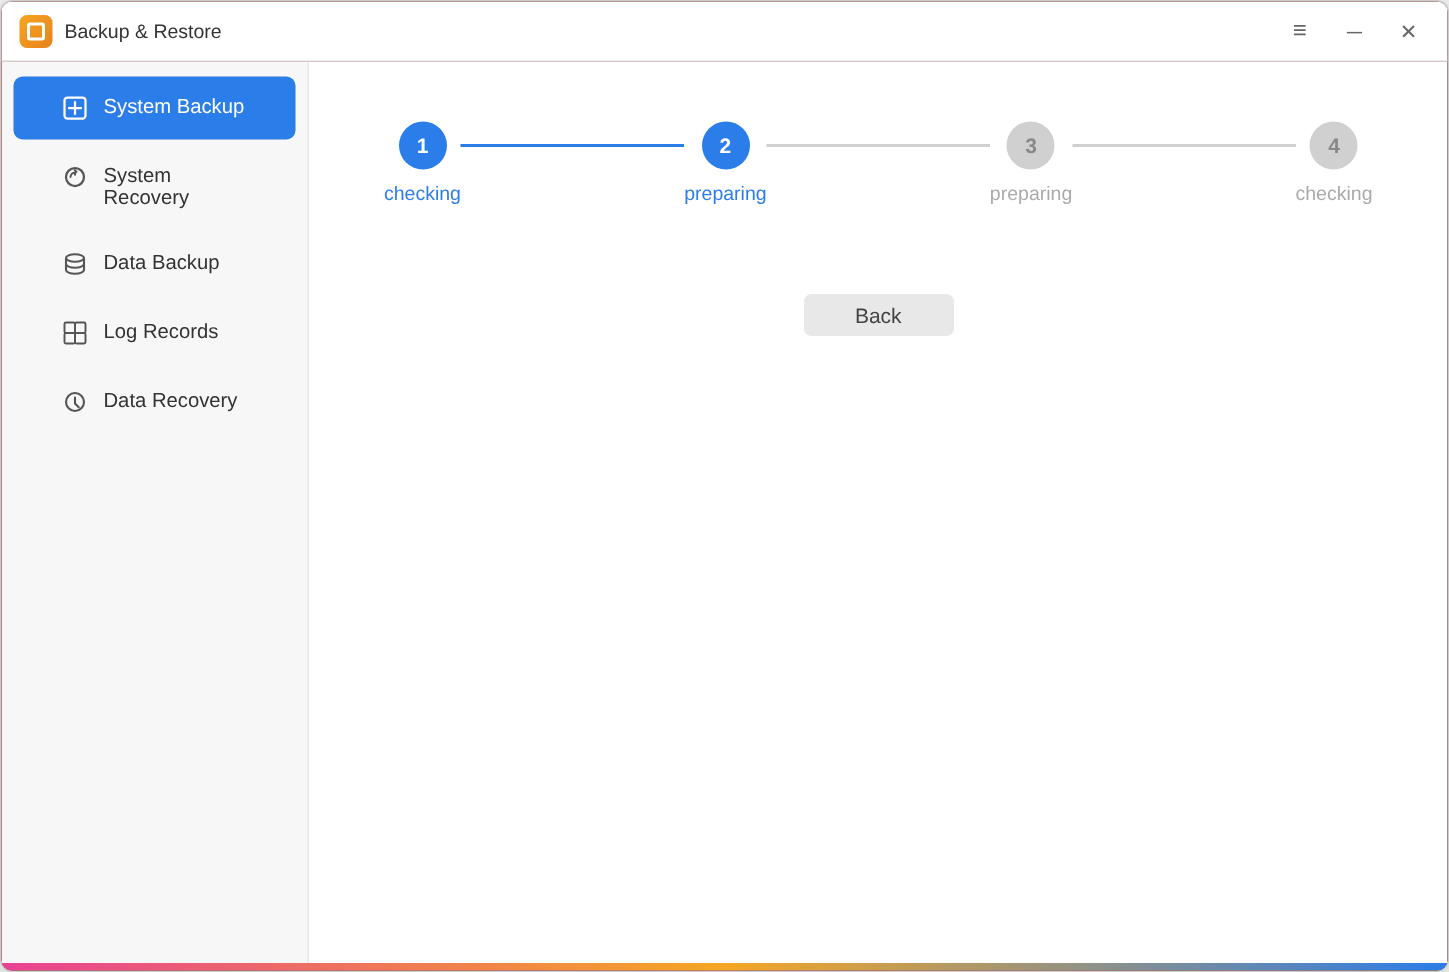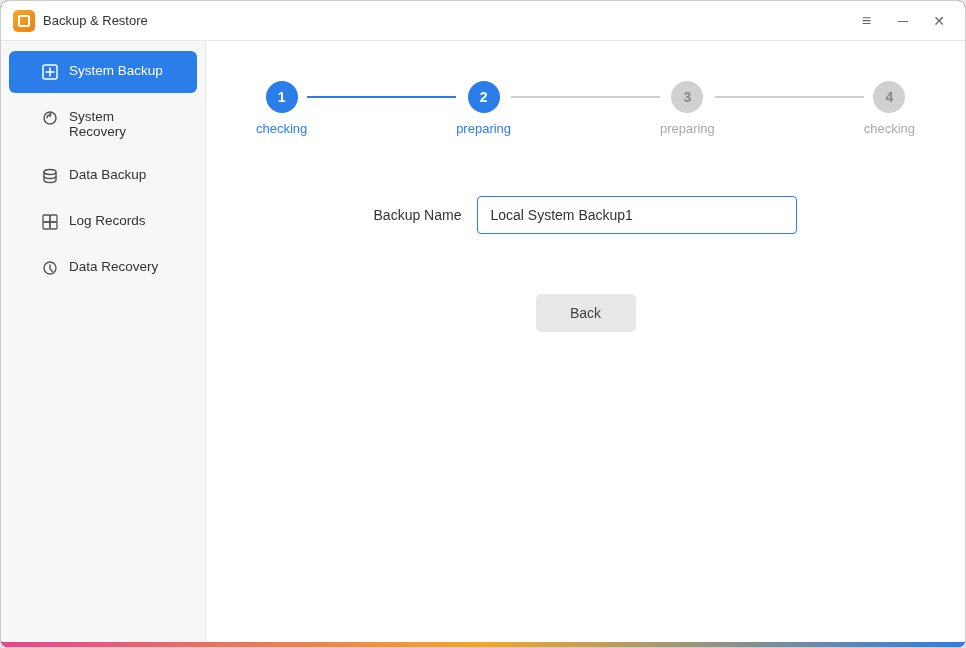--- a/index.html
+++ b/index.html
@@ -225,21 +225,21 @@
     
     .button-row {
       display: flex;
       align-items: center;
       justify-content: center;
       gap: 16px;
     }
 
     .btn {
       width: 100px;
-      height: 38px;
+      height: 28px;
       border-radius: 5px;
       font-size: 14px;
       cursor: pointer;
       border: none;
       font-weight: 500;
     }
 
     .btn-back {
       background: #e8e8e8;
       color: #444;
@@ -369,24 +369,20 @@
         <div class="step-connector inactive"></div>
 
         <div class="step-item">
           <div class="step-circle inactive">
             <span>4</span>
           </div>
           <span class="step-label inactive">checking</span>
         </div>
       </div>
 
-      <div class="form-row">
-        <label class="form-label">Backup Name</label>
-        <input class="form-input" type="text" value="Local System Backup1" placeholder="Enter backup name" style="">
-      </div>
 
       <div class="button-row">
         <button class="btn btn-back">Back</button>
       </div>
     </div>
   </div>
 
   <div class="bottom-bar"></div>
 </div>
 

